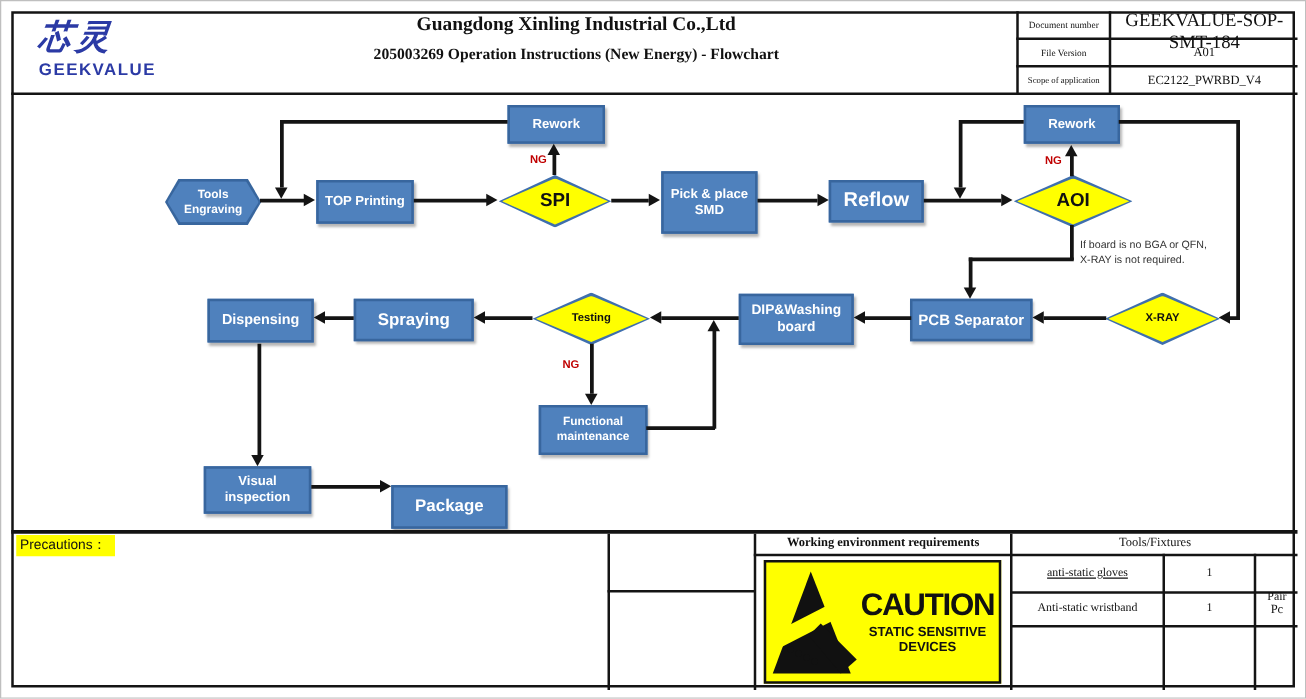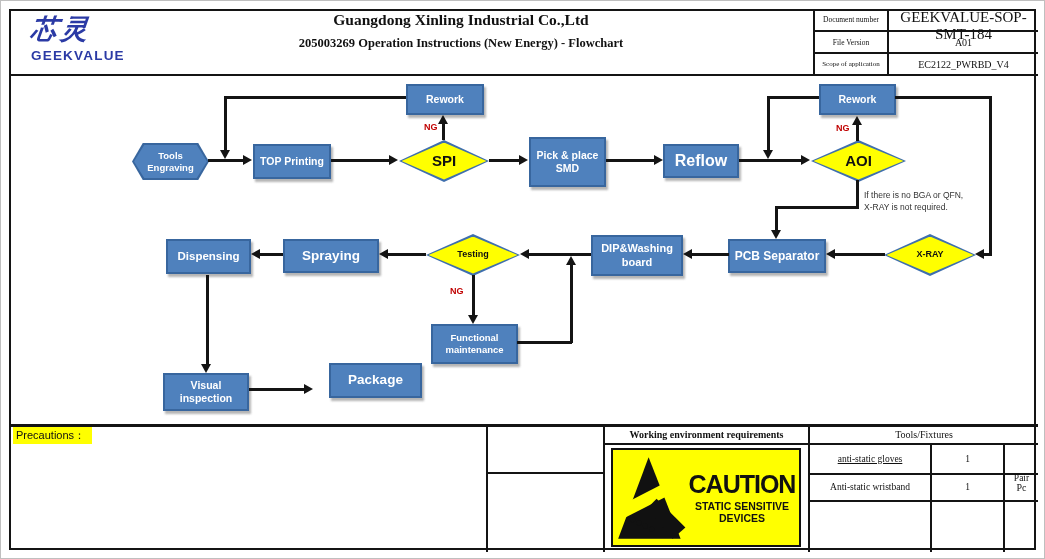--- a/index.html
+++ b/index.html
@@ -106,21 +106,21 @@
   <div class="rect-node" style="left:282px;top:238px;width:96px;height:34px;font-size:13.5px;">Spraying</div>
 
   <div class="rect-node" style="left:165px;top:238px;width:85px;height:35px;font-size:11.5px;">Dispensing</div>
 
   <div class="rect-node" style="left:430px;top:323px;width:87px;height:40px;font-size:9.5px;">Functional
 maintenance</div>
 
   <div class="rect-node" style="left:162px;top:372px;width:86px;height:38px;font-size:10.5px;">Visual
 inspection</div>
 
-  <div class="rect-node" style="left:312px;top:362px;width:93px;height:35px;font-size:13.5px;margin-left:16px;">Package</div>
+  <div class="rect-node" style="left:312px;top:387px;width:93px;height:35px;font-size:13.5px;">Package</div>
 
   <div class="ln" style="left:207px;top:158px;width:36px;height:3px;"></div>
   <div class="ah ah-r" style="left:242px;top:154px;"></div>
 
   <div class="ln" style="left:330px;top:158px;width:59px;height:3px;"></div>
   <div class="ah ah-r" style="left:388px;top:154px;"></div>
 
   <div class="ln" style="left:441px;top:122px;width:3px;height:17px;"></div>
   <div class="ah ah-u" style="left:437px;top:114px;"></div>
   <div class="ng" style="left:423px;top:121px;">NG</div>
@@ -148,21 +148,21 @@
 
   <div class="ln" style="left:894px;top:95px;width:97px;height:3px;"></div>
   <div class="ln" style="left:988px;top:95px;width:3px;height:160px;"></div>
   <div class="ln" style="left:983px;top:252px;width:7px;height:3px;"></div>
   <div class="ah ah-l" style="left:974px;top:248px;"></div>
 
   <div class="ln" style="left:855px;top:179px;width:3px;height:28px;"></div>
   <div class="ln" style="left:774px;top:205px;width:84px;height:3px;"></div>
   <div class="ln" style="left:774px;top:205px;width:3px;height:25px;"></div>
   <div class="ah ah-d" style="left:770px;top:229px;"></div>
-  <div class="note" style="left:863px;top:188px;width:112px;font-weight:normal;">If there is no BGA or QFN,
+  <div class="note" style="left:863px;top:188px;width:112px;font-weight:normal;">If board is no BGA or QFN,
 X-RAY is not required.</div>
 
   <div class="ln" style="left:834px;top:252px;width:50px;height:3px;"></div>
   <div class="ah ah-l" style="left:825px;top:248px;"></div>
 
   <div class="ln" style="left:691px;top:252px;width:37px;height:3px;"></div>
   <div class="ah ah-l" style="left:682px;top:248px;"></div>
 
   <div class="ln" style="left:528px;top:252px;width:62px;height:3px;"></div>
   <div class="ah ah-l" style="left:519px;top:248px;"></div>

